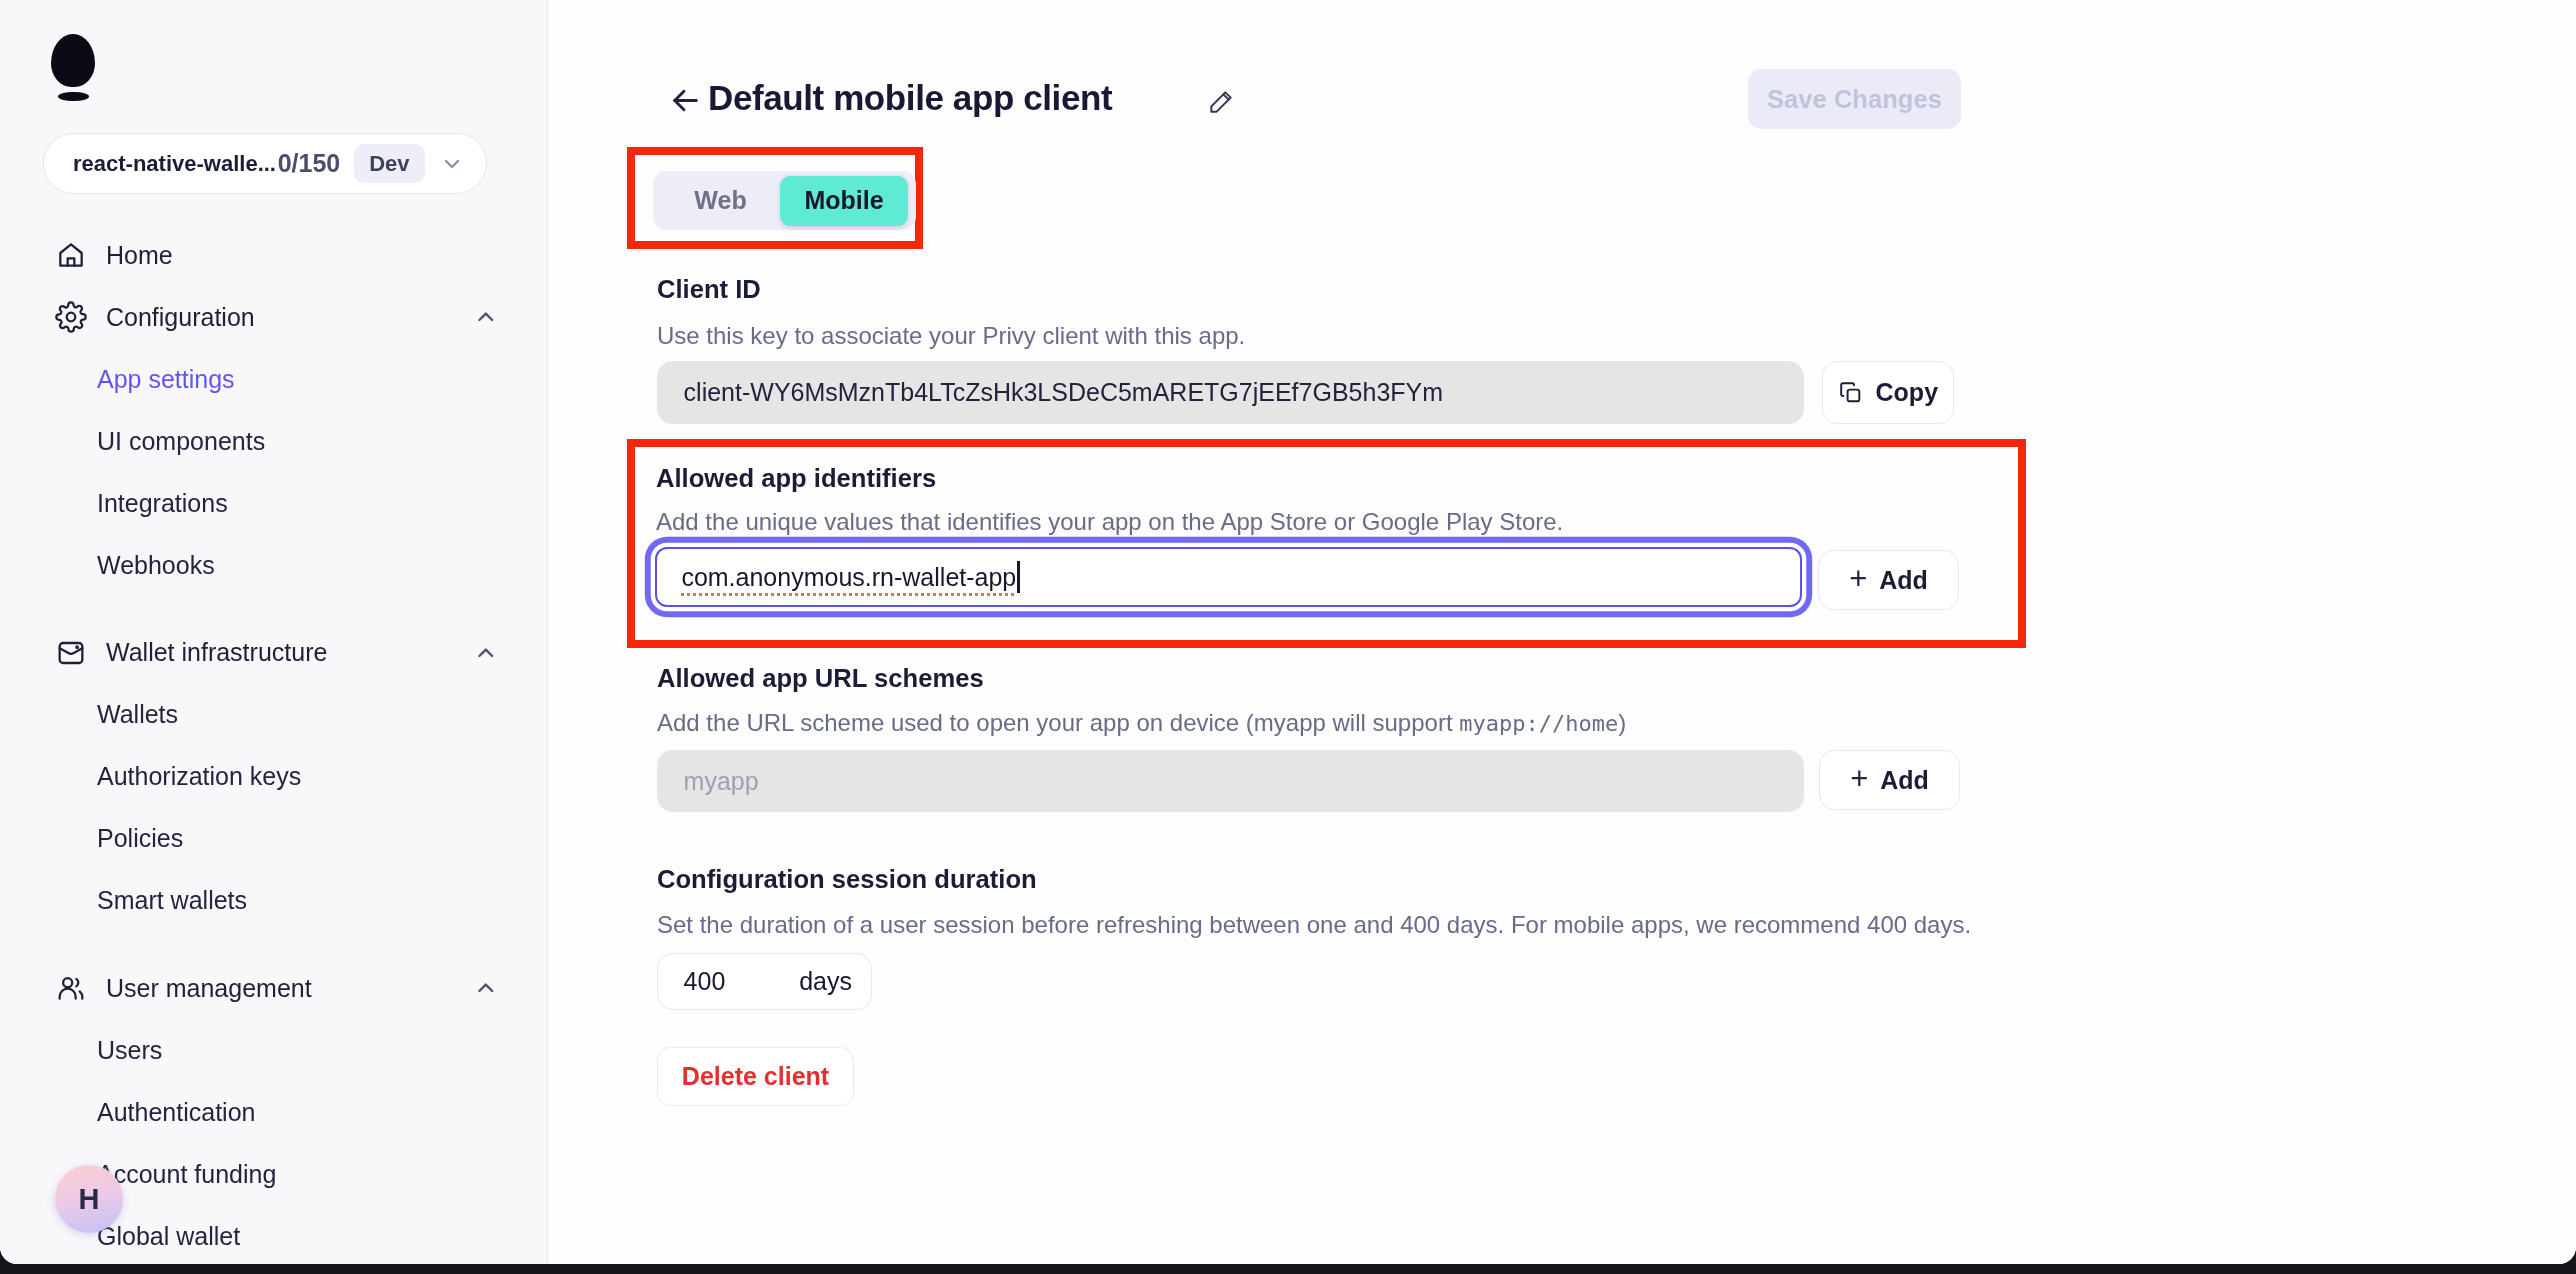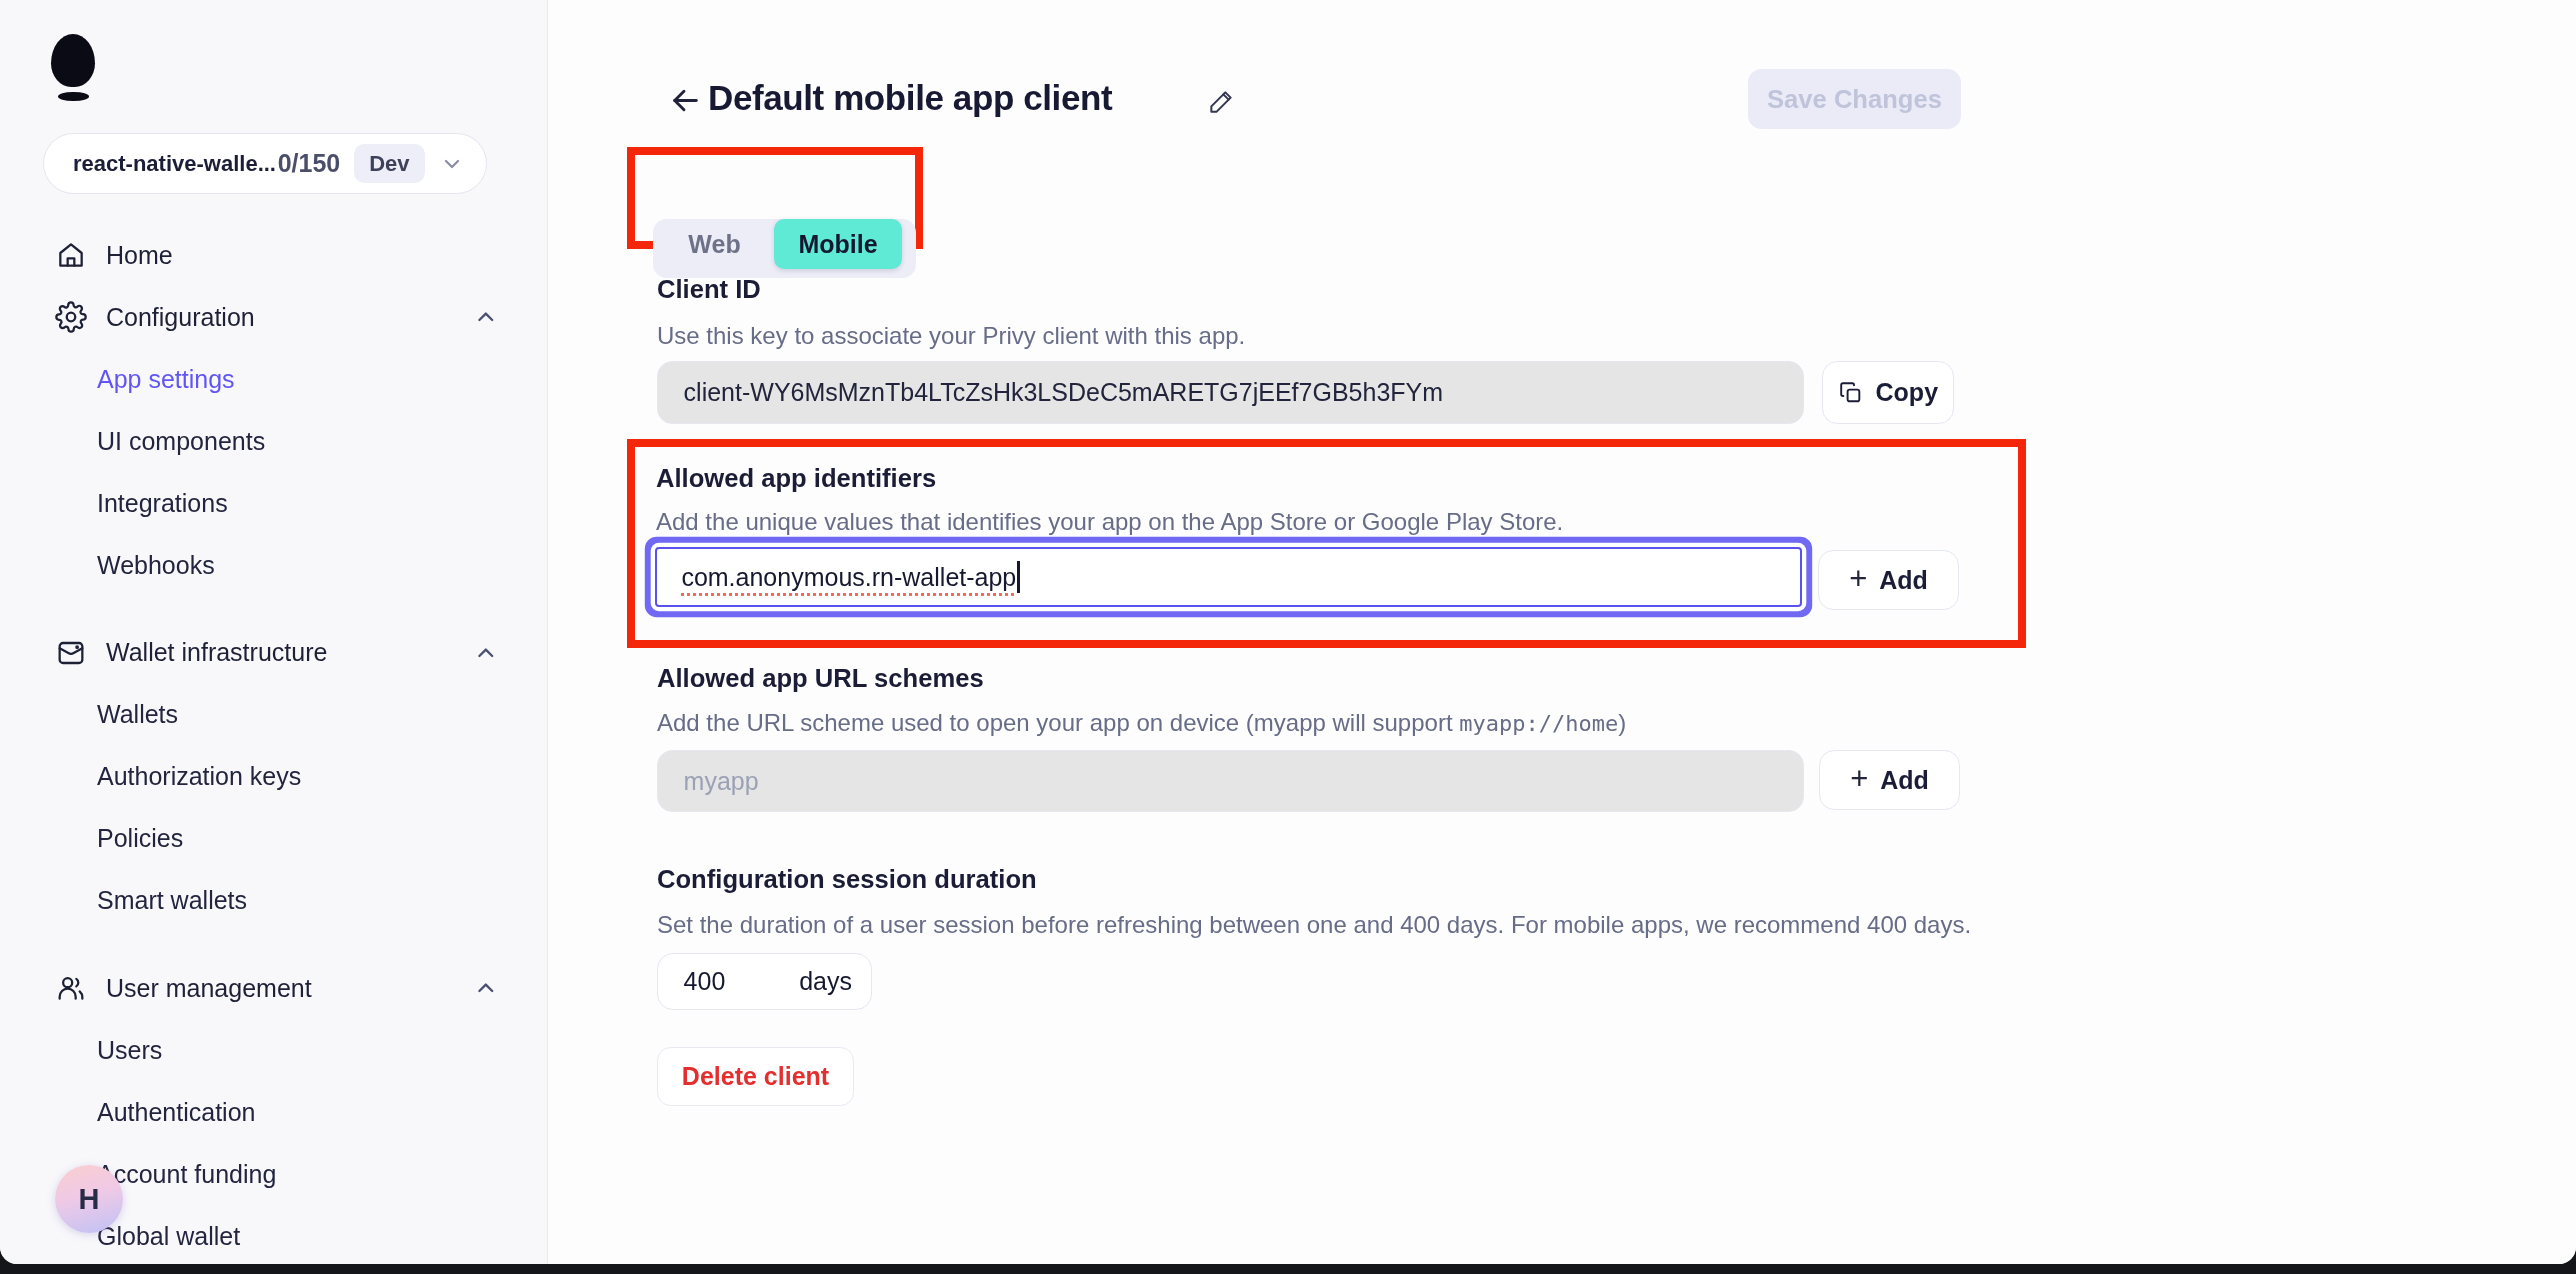--- a/index.html
+++ b/index.html
@@ -72,21 +72,21 @@
     background: #eaebf7; border: none; border-radius: 13.6px;
     font-family: "Liberation Sans", sans-serif;
     font-size: 25.6px; font-weight: 600; color: #c0c4db;
   }
   .annotation { position: absolute; border: 8.5px solid #f5270b; }
   .annotation-toggle { left: 79px; top: 147px; width: 296px; height: 102px; }
   .annotation-identifiers { left: 79px; top: 439px; width: 1399px; height: 209px; }
   .toggle-track {
     position: absolute; left: 18px; top: 16px; width: 263px; height: 59px;
     background: #ecedf7; border-radius: 13.6px;
-    display: flex; padding: 0 2px; margin-top: 48px;
+    display: flex; align-items: center; padding: 0 8px;
   }
   .toggle-seg {
     height: 50px; display: flex; align-items: center; justify-content: center;
     font-size: 25px; font-weight: 600; cursor: pointer; border-radius: 10.2px;
   }
   .toggle-web { width: 119px; color: #6e7288; }
   .toggle-mobile { width: 128px; background: #5eead4; color: #15172e; box-shadow: 0 1.7px 5.1px rgba(30,30,60,0.14); }
   .field-label { position: absolute; font-size: 25.6px; font-weight: 700; color: #1b1d37; }
   .field-desc { position: absolute; font-size: 24px; font-weight: 400; color: #676c87; }
   .mono { font-family: "DejaVu Sans Mono", monospace; font-size: 22px; }
@@ -101,21 +101,21 @@
     position: absolute; height: 63px;
     background: #ffffff; border: 1.7px solid #e5e7f1; border-radius: 15.3px;
     display: flex; align-items: center; justify-content: center; gap: 12px;
     font-size: 25px; font-weight: 600; color: #1b1d37; cursor: pointer;
   }
   .copy-btn { left: 1274px; top: 361px; width: 132px; }
   .add-btn { width: 141px; height: 60px; font-weight: 600; }
   .plus-glyph { font-size: 31px; font-weight: 400; color: #23253e; line-height: 1; margin-top: -3.4px; }
   .focused-input {
     position: absolute; left: 20.4px; top: 100px; width: 1147px; height: 60px;
-    background: #ffffff; border: 2.6px solid #5a50ee; border-radius: 4px;
+    background: #ffffff; border: 2.6px solid #5a50ee; border-radius: 12px;
     box-shadow: 0 0 0 4.3px #ffffff, 0 0 0 10.2px #7169f4;
     display: flex; align-items: center; padding: 0 24px;
     font-size: 25px; color: #16182f;
   }
   .spellcheck {
     text-decoration: underline dotted #f06a57 3.4px;
     text-underline-offset: 6.8px;
   }
   .caret { display: inline-block; width: 2.6px; height: 32px; background: #16182f; margin-left: 0.9px; vertical-align: middle; }
   .duration-box {

